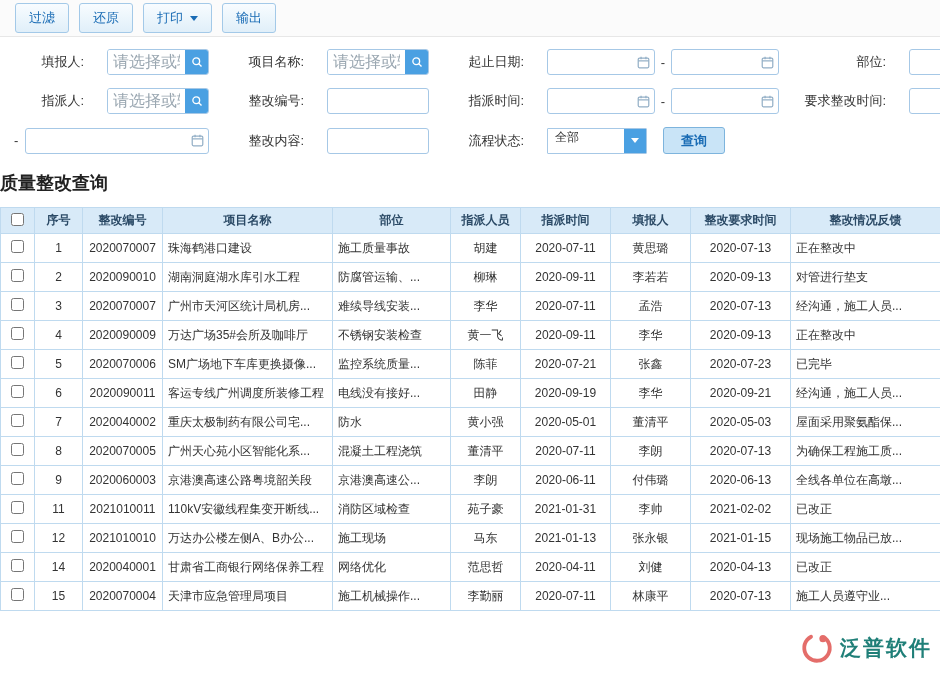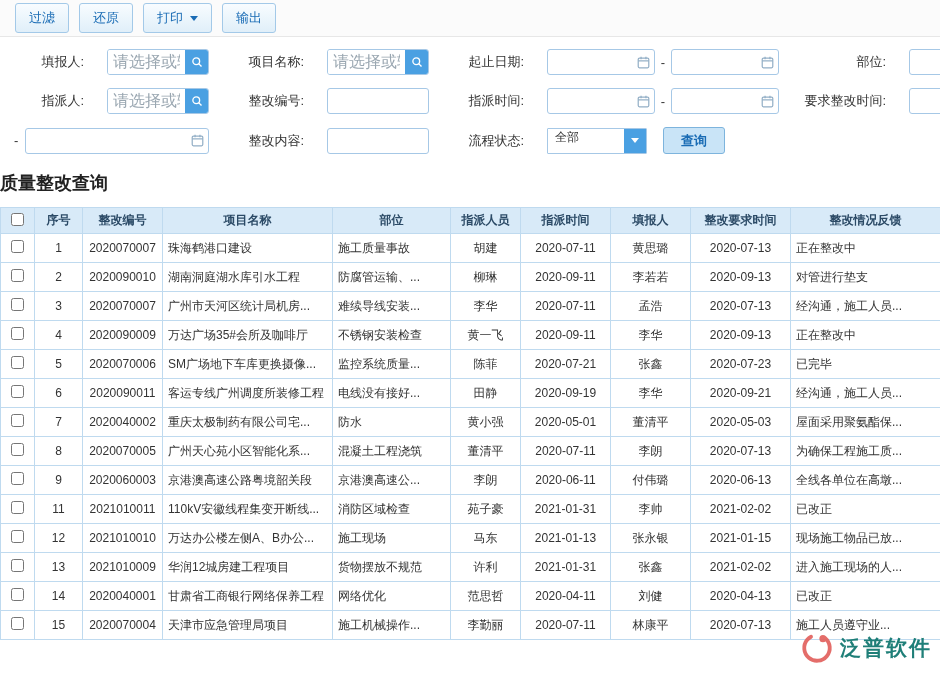--- a/index.html
+++ b/index.html
@@ -441,32 +441,20 @@
           <td class="link">万达办公楼左侧A、B办公...</td>
           <td>施工现场</td>
           <td class="center link">马东</td>
           <td class="center">2021-01-13</td>
           <td class="center link">张永银</td>
           <td class="center">2021-01-15</td>
           <td>现场施工物品已放...</td>
         </tr>
         <tr>
           <td class="center"><input type="checkbox" style=""></td>
-          <td class="center">13</td>
-          <td class="center link">2021010009</td>
-          <td class="link">华润12城房建工程项目</td>
-          <td>货物摆放不规范</td>
-          <td class="center link">许利</td>
-          <td class="center">2021-01-31</td>
-          <td class="center link">张鑫</td>
-          <td class="center">2021-02-02</td>
-          <td>进入施工现场的人...</td>
-        </tr>
-        <tr>
-          <td class="center"><input type="checkbox" style=""></td>
           <td class="center">14</td>
           <td class="center link">2020040001</td>
           <td class="link">甘肃省工商银行网络保养工程</td>
           <td>网络优化</td>
           <td class="center link">范思哲</td>
           <td class="center">2020-04-11</td>
           <td class="center link">刘健</td>
           <td class="center">2020-04-13</td>
           <td>已改正</td>
         </tr>

